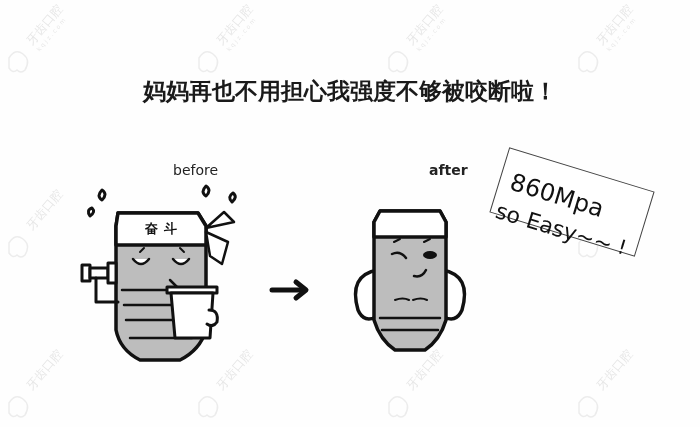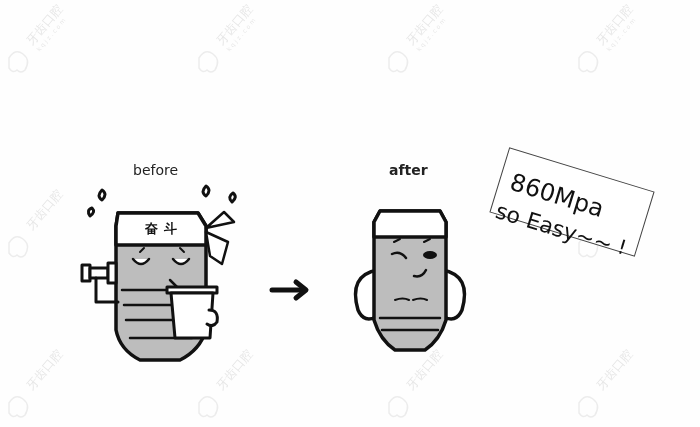--- a/index.html
+++ b/index.html
@@ -1,18 +1,18 @@
 <!DOCTYPE html>
 <html><head>
   <meta charset="utf-8">
   <style>
     html, body { margin: 0; padding: 0; background: #ffffff; }
     .canvas { position: relative; width: 700px; height: 427px; overflow: hidden; background: #fefefe; font-family: "DejaVu Sans", sans-serif; }
     .headline { position: absolute; left: 120px; top: 76px; width: 460px; text-align: center; font-size: 23px; font-weight: bold; color: #1a1a1a; letter-spacing: 0px; white-space: nowrap; }
-    .label { position: absolute; font-size: 14px; color: #222; }
+    .label { position: absolute; font-size: 14px; color: #222; margin-left: 40px; }
     .label.before { left: 133px; top: 162px; }
     .label.after { left: 389px; top: 162px; font-weight: bold; }
     .art { position: absolute; left: 0; top: 0; }
     .note { position: absolute; left: 496px; top: 168px; width: 150px; height: 66px; border: 1px solid #444; background: #fff; transform: rotate(17deg); transform-origin: center; }
     .note-line1 { position: absolute; left: 515px; top: 168px; font-size: 24px; transform: rotate(17deg); transform-origin: left top; white-space: nowrap; color:#111; }
     .note-line2 { position: absolute; left: 500px; top: 198px; font-size: 22px; transform: rotate(17deg); transform-origin: left top; white-space: nowrap; color:#111; }
     .note-excl { position: absolute; left: 618px; top: 235px; font-size: 20px; transform: rotate(17deg); color:#111; }
     .wm { position: absolute; width: 90px; height: 70px; opacity: 0.35; }
     .wm-text { position: absolute; left: 18px; top: 28px; font-size: 12px; color: #bbb; transform: rotate(-50deg); transform-origin: left top; white-space: nowrap; }
     .wm-sub { position: absolute; left: 30px; top: 38px; font-size: 6px; color: #bbb; transform: rotate(-50deg); transform-origin: left top; white-space: nowrap; letter-spacing: 2px; }
@@ -80,20 +80,21 @@
       </svg>
     <span class="wm-text">牙齿口腔</span>
   </div>
   <div class="wm" style="left:575px;top:355px;">
     <svg width="30" height="30" style="position:absolute;left:0;top:38px">
         <path d="M4 10 Q10 0 18 6 Q26 12 20 22 Q16 26 12 22 Q8 26 4 20 Z" fill="none" stroke="#ccc" stroke-width="1.5"></path>
       </svg>
     <span class="wm-text">牙齿口腔</span>
   </div>
 
+  <div class="headline">妈妈再也不用担心我强度不够被咬断啦！</div>
 
   <div class="label before">before</div>
   <div class="label after">after</div>
 
   <svg class="art" width="700" height="427" viewBox="0 0 700 427">
 
     <g stroke="#111" stroke-width="3.5" fill="#bdbdbd" stroke-linejoin="round" stroke-linecap="round">
 
       <g fill="#fff" stroke-width="3">
         <path d="M102 200 q-6 -4 0 -10 q6 4 0 10z"></path>

